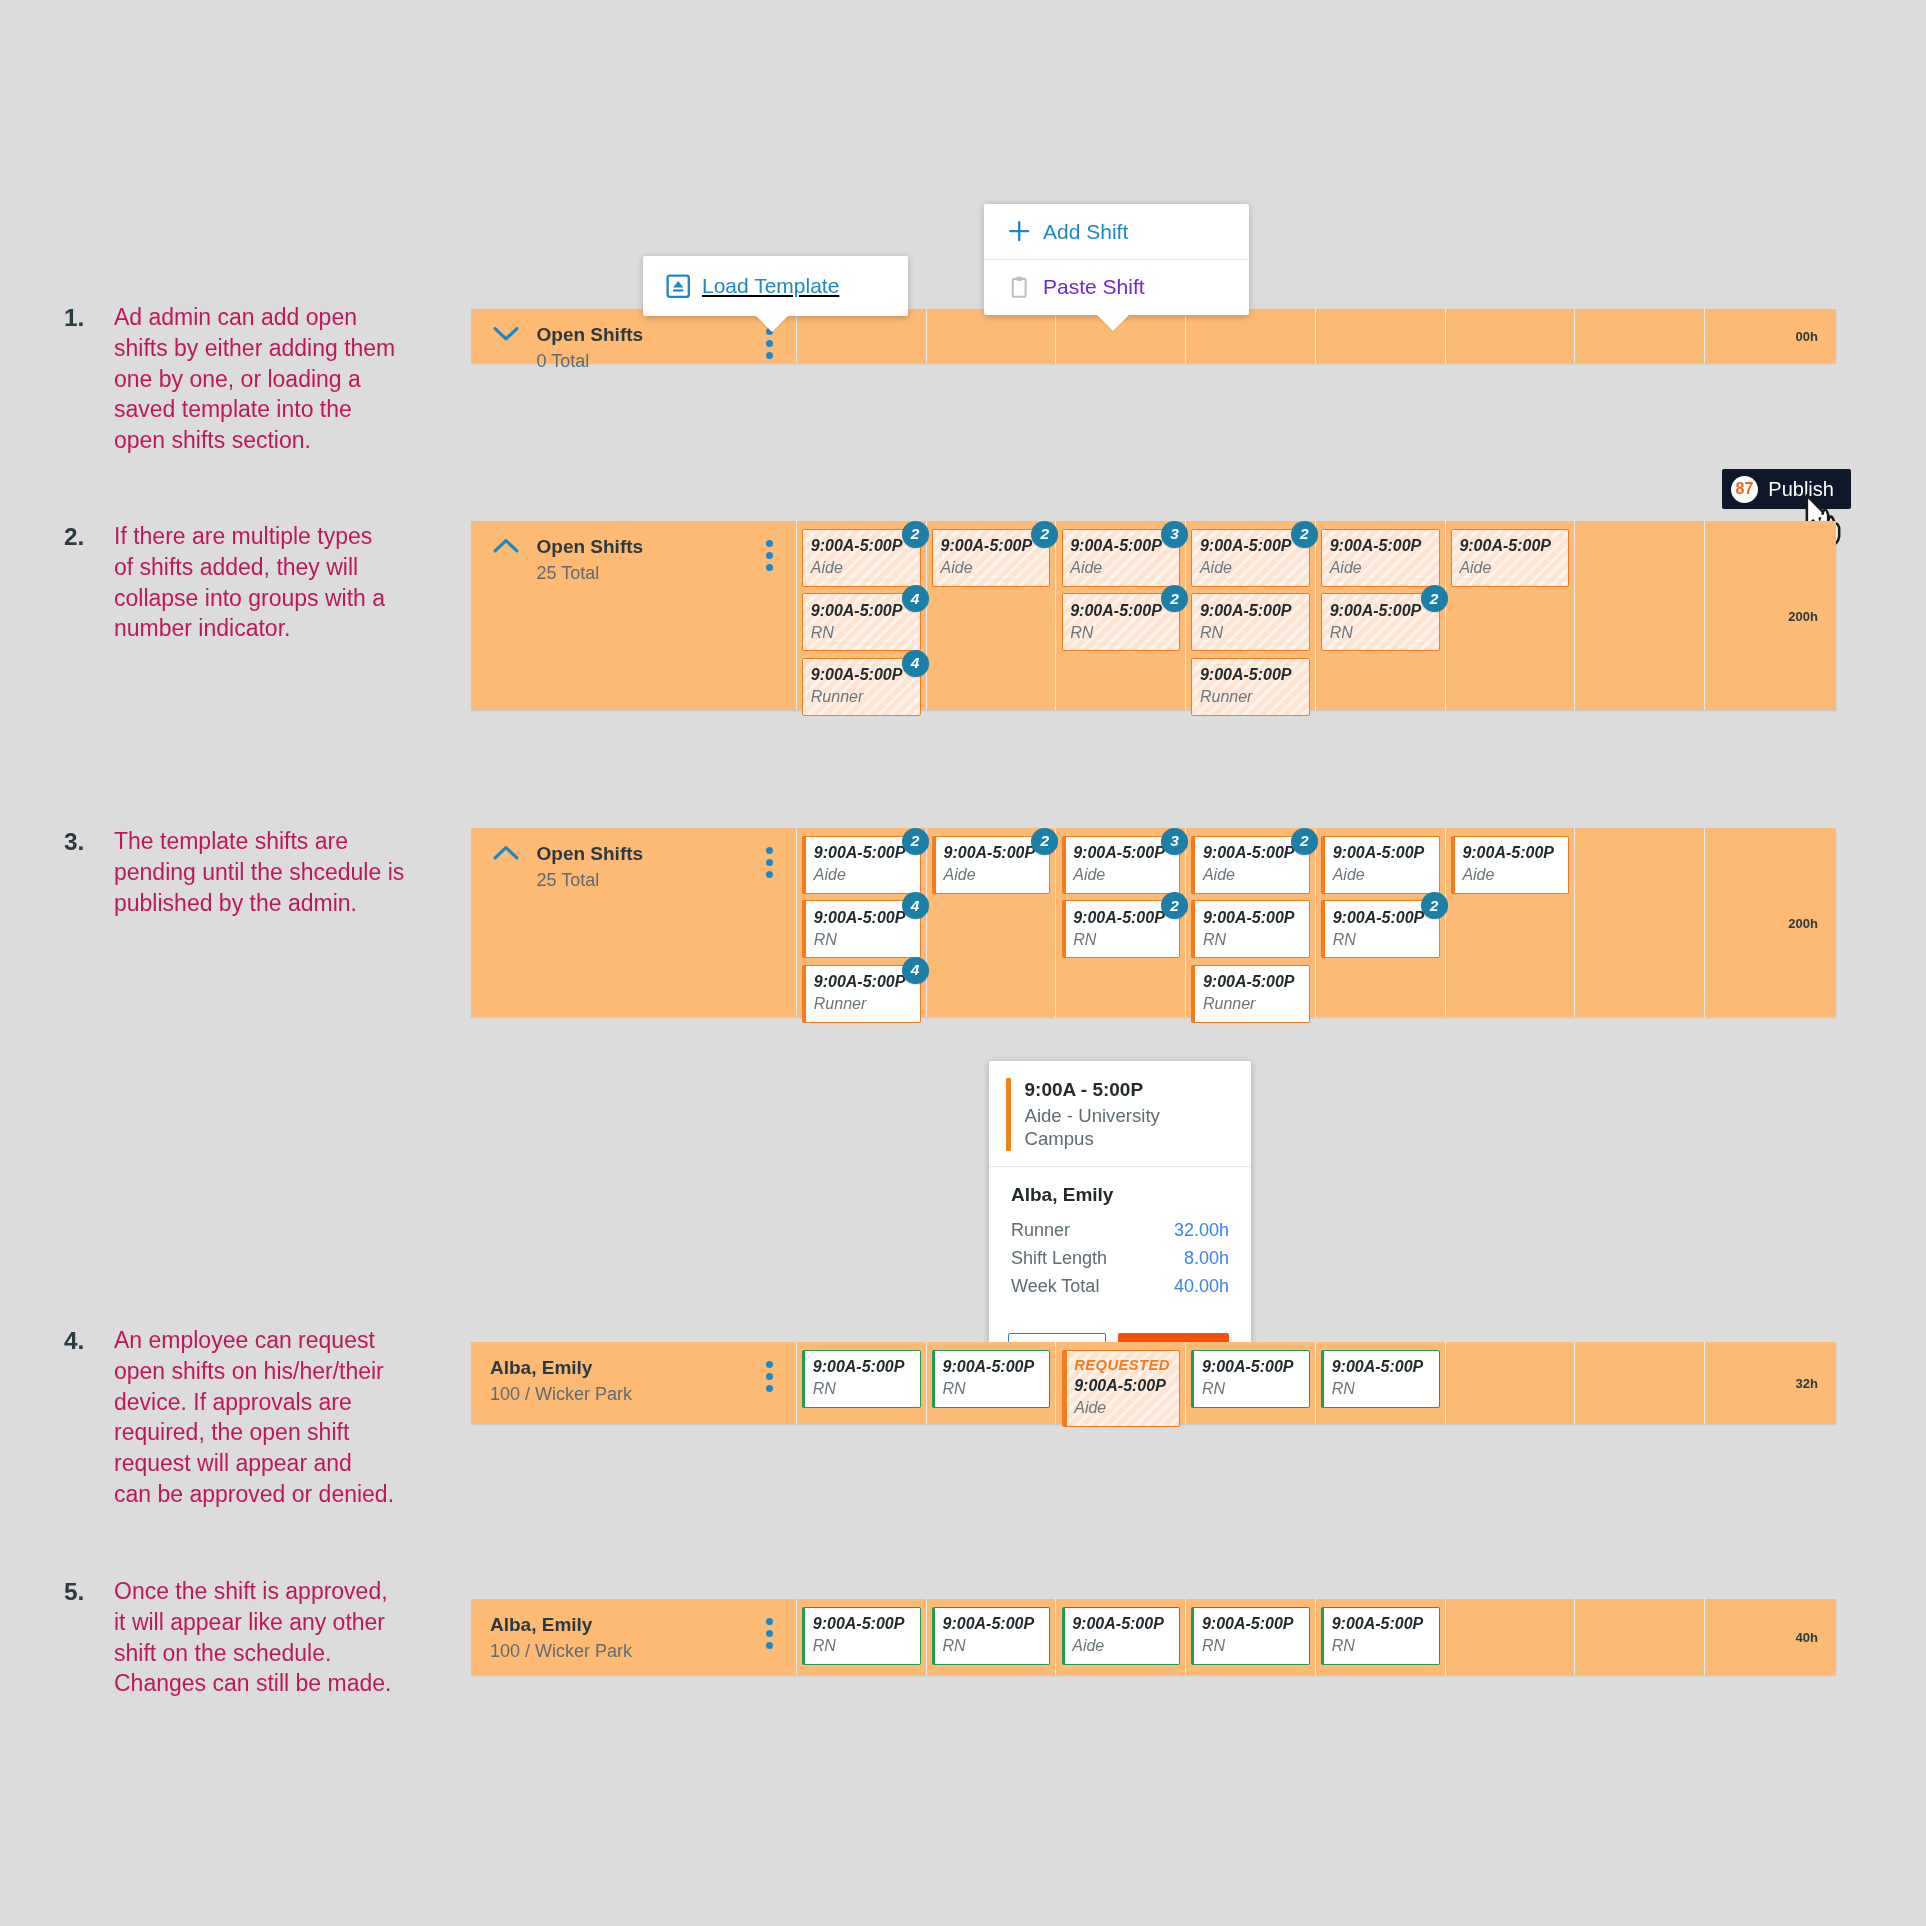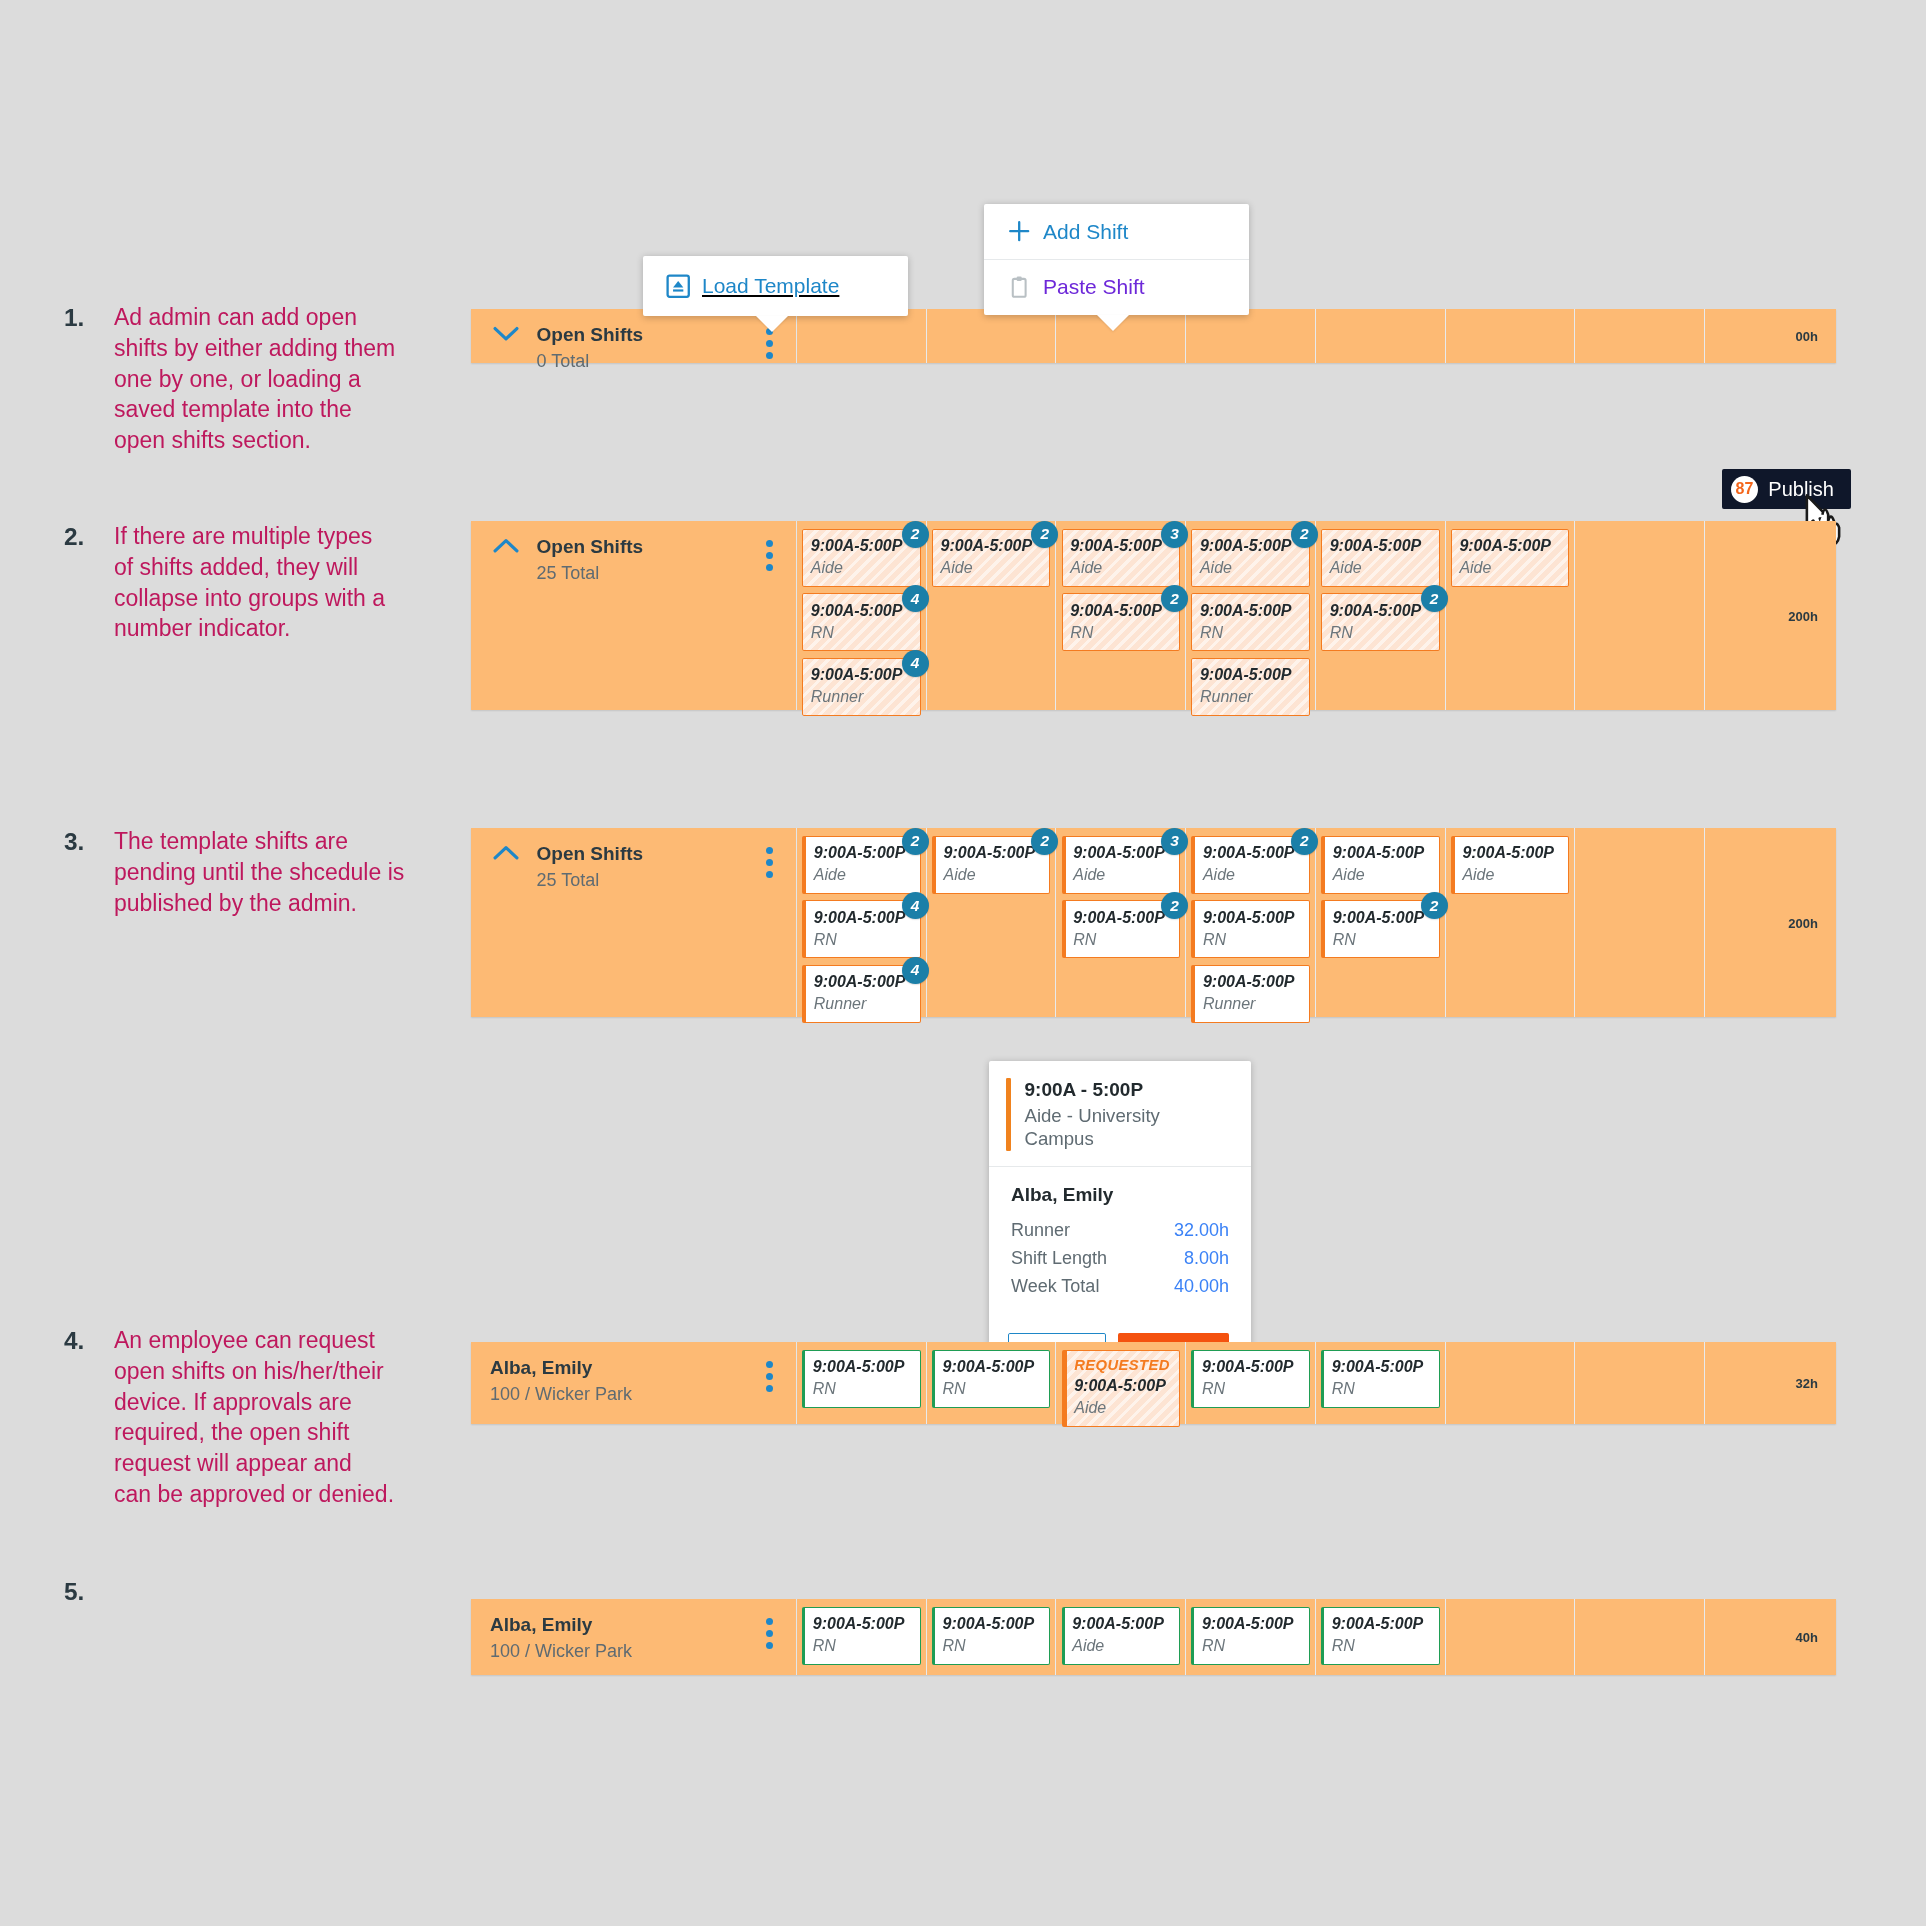--- a/index.html
+++ b/index.html
@@ -198,20 +198,24 @@
     <div class="step-num">4.</div>
     <div class="step-text">An employee can request
 open shifts on his/her/their
 device. If approvals are
 required, the  open shift
 request will appear and
 can be approved or denied.</div>
   </div>
   <div class="step" style="left:64px;top:1576px;">
     <div class="step-num">5.</div>
+    <div class="step-text">Once the shift is approved,
+it will appear like any other
+shift on the schedule.
+Changes can still be made.</div>
   </div>
 
   <div class="sched" id="row1" style="left:471px;top:309px;width:1365px;height:54px;">
     <div class="sched-left">
       <div class="caret">
         <svg width="26" height="15.4" viewBox="0 0 40 24">
             <path d="M3 4 L20 20 L37 4" fill="none" stroke="#1e87c8" stroke-width="5" stroke-linecap="round" stroke-linejoin="round"></path>
           </svg>
       </div>
       <div class="left-meta">

